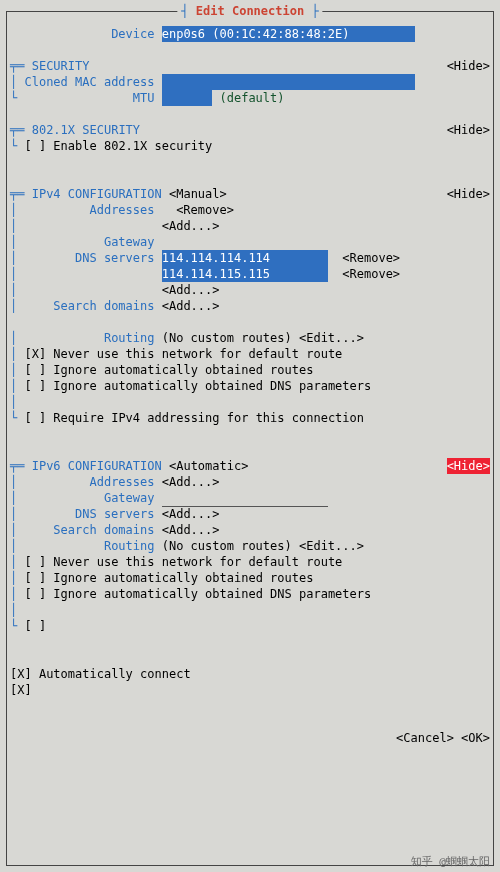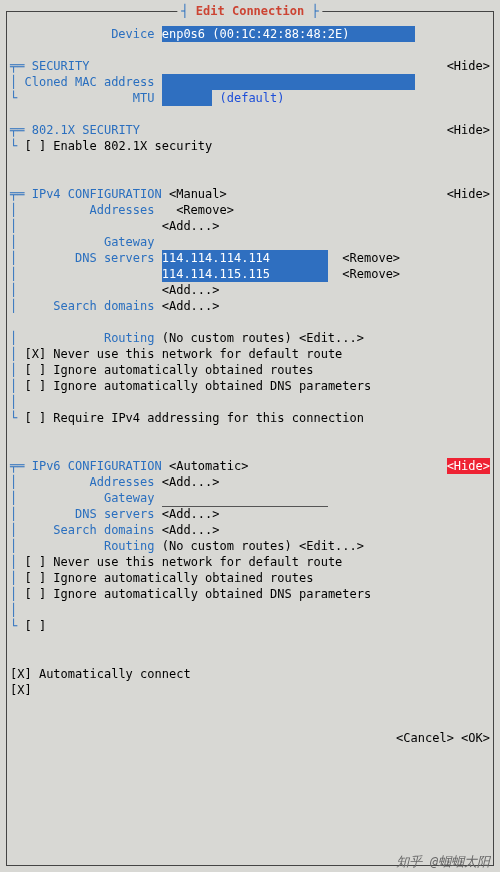--- a/index.html
+++ b/index.html
@@ -20,32 +20,32 @@
   .frame-bot  { position:absolute; left:6px; right:6px; bottom:6px; border-bottom:1px solid #444; height:0;}
   .frame-title {
     position:absolute; top:3px; left:50%; transform:translateX(-50%);
     background:#d8d8d4; padding:0 4px; color:#c43; font-weight:bold;
   }
   .content { position:absolute; top:26px; left:10px; right:10px; bottom:10px; }
   .row { display:flex; flex-wrap:nowrap; align-items:flex-start; height:16px; white-space:pre; }
   .lab { color:#2a6fbf; text-align:right; display:inline-block; }
   .lab20 { width: 20ch; }
   .sec  { color:#2a6fbf; }
-  .cy   { color:#1d4ed8; }
+  .cy   { color:#14532d; }
   .field {
     background:#2f6fc0; color:#fff; display:inline-block;
     padding:0 0; min-width:1ch;
   }
   .fieldw { width: 35ch; }
   .fieldm { width: 7ch; }
   .hide { color:#000; }
   .hide-sel { background:#e23; color:#fff; padding:0 0; }
   .bracket { color:#2a6fbf; }
   .watermark{
-    position:absolute; right:10px; bottom:2px; color:#666; font-size:13px;font-style:italic;
+    position:absolute; right:10px; bottom:2px; color:#666; font-size:11px;
   }
   .pad1 { display:inline-block; width:1ch; }
   .w2  { width:2ch; display:inline-block;}
 </style>
 </head>
 <body>
 
 <div class="screen">
   <div class="frame-top"></div>
   <div class="frame-left"></div>

